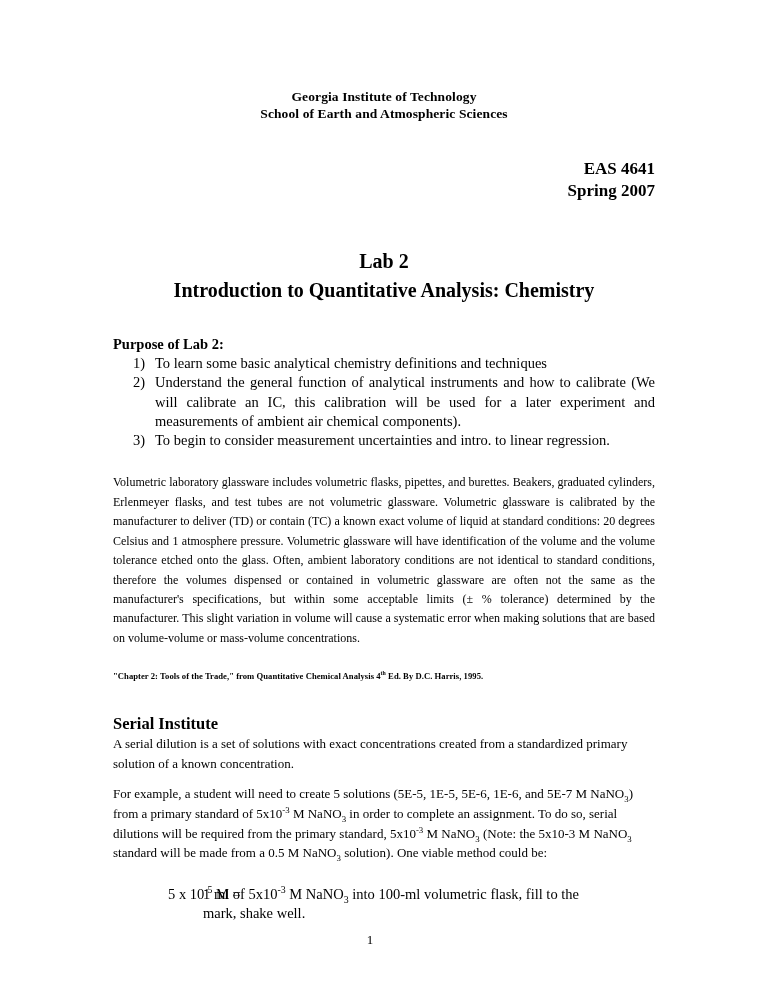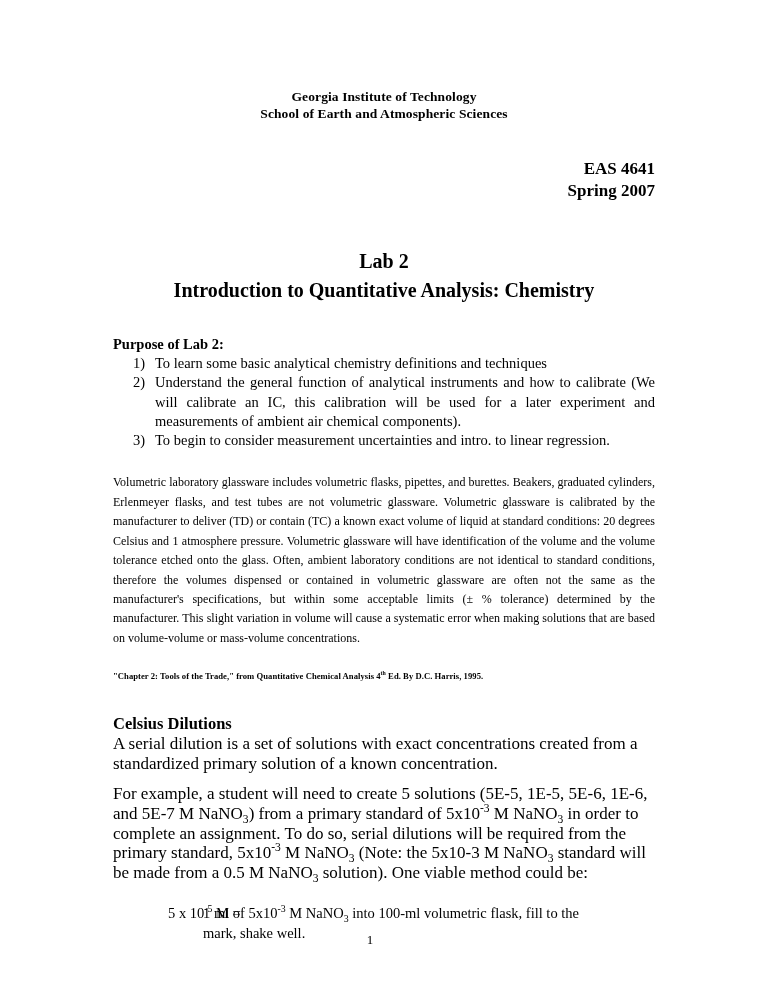--- a/index.html
+++ b/index.html
@@ -92,21 +92,21 @@
 
   p.body-just {
     margin: 0;
     font-size: 12px;
     line-height: 19.4px;
     text-align: justify;
     text-justify: inter-word;
   }
   p.body-left {
     margin: 0;
-    font-size: 17px;
+    font-size: 13px;
     line-height: 19.6px;
     text-align: left;
   }
   p.gap-top { margin-top: 11px; }
 
   
   .citation {
     margin-top: 22px;
     font-size: 8.6px;
     font-weight: bold;
@@ -192,21 +192,21 @@
     </div>
 
     <div class="vg-wrap">
       <p class="body-just">Volumetric laboratory glassware includes volumetric flasks, pipettes, and burettes. Beakers, graduated cylinders, Erlenmeyer flasks, and test tubes are not volumetric glassware. Volumetric glassware is calibrated by the manufacturer to deliver (TD) or contain (TC) a known exact volume of liquid at standard conditions: 20 degrees Celsius and 1 atmosphere pressure. Volumetric glassware will have identification of the volume and the volume tolerance etched onto the glass.  Often, ambient laboratory conditions are not identical to standard conditions, therefore the volumes dispensed or contained in volumetric glassware are often not the same as the manufacturer's specifications, but within some acceptable limits (± % tolerance) determined by the manufacturer. This slight variation in volume will cause a systematic error when making solutions that are based on volume-volume or mass-volume concentrations.</p>
       <div class="citation">
         <span>"Chapter 2: Tools of the Trade," from Quantitative Chemical Analysis 4</span><sup>th</sup><span> Ed.  By D.C. Harris, 1995.</span>
       </div>
     </div>
 
     <div class="sd-wrap">
-      <h2 class="section-heading">Celsius Dilutions</h2>
+      <h2 class="section-heading">Serial Institute</h2>
       <p class="body-left">A serial dilution is a set of solutions with exact concentrations created from a standardized primary solution of a known concentration.</p>
 
       <p class="body-left gap-top"><span>For example, a student will need to create 5 solutions (5E-5, 1E-5, 5E-6, 1E-6, and 5E-7 M NaNO</span><sub>3</sub><span>) from a primary standard of 5x10</span><sup>-3</sup><span> M NaNO</span><sub>3</sub><span> in order to complete an assignment.  To do so, serial dilutions will be required from the primary standard, 5x10</span><sup>-3</sup><span> M NaNO</span><sub>3</sub><span> (Note: the 5x10-3 M NaNO</span><sub>3</sub><span> standard will be made from a 0.5 M NaNO</span><sub>3</sub><span> solution).  One viable method could be:</span></p>
 
       <div class="example-block">
         <div class="example-row">
           <div class="example-label"><span>5 x 10</span><sup>-5</sup><span> M =</span></div>
           <div class="example-desc"><span>1 ml of 5x10</span><sup>-3</sup><span> M NaNO</span><sub>3</sub><span> into 100-ml volumetric flask, fill to the mark, shake well.</span></div>
         </div>
       </div>

